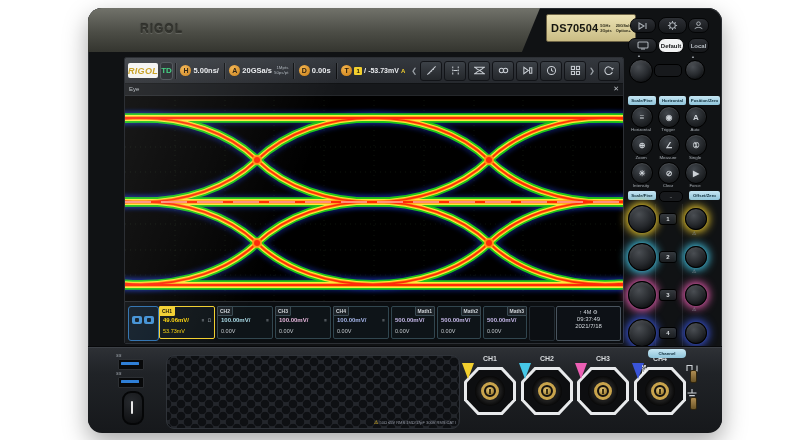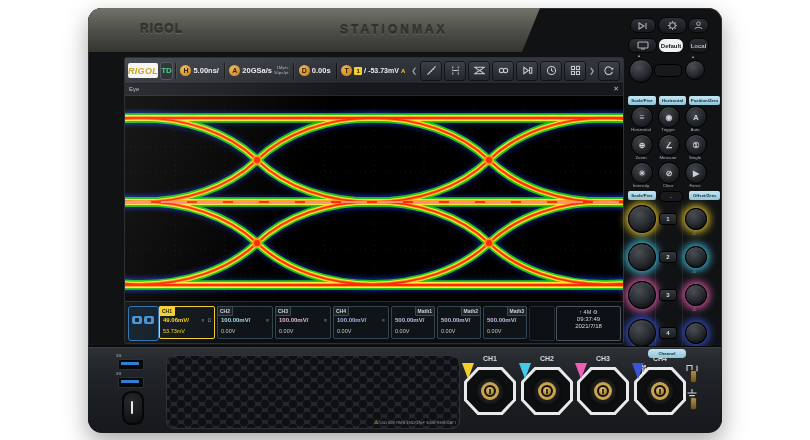--- a/index.html
+++ b/index.html
@@ -102,23 +102,31 @@
   .ticon svg{stroke:#cfd3d8;stroke-width:1.1;fill:none;}
 </style>
 </head>
 <body>
 
 <div class="stage">
   <div class="device">
 
     <div class="bezel">
       <div class="abs emboss" style="left:52px;top:14px;font-size:12px;letter-spacing:1px;">RIGOL</div>
-      <div class="abs emboss" style="left:252px;top:15px;font-size:12px;letter-spacing:3px;">STATIONMAX</div>
-    </div>
-
+    </div>
+
+    <div class="badge">
+      <span class="model">DS70504</span>
+      <span class="specs">
+        <span>5GHz</span>
+        <span>20GSa/s</span>
+        <span>2Gpts</span>
+        <span>Option+</span>
+      </span>
+    </div>
 
     <div class="hwbtn" style="left:542px;top:10px;width:24px;height:13px;">
       <svg width="10" height="8" viewBox="0 0 10 8">
           <path d="M1 1 L6 4 L1 7 Z"></path>
           <path d="M8 1 V7"></path>
         </svg>
     </div>
     <div class="hwbtn" style="left:570px;top:9px;width:27px;height:15px;border-radius:8px;">
       <svg width="11" height="11" viewBox="0 0 12 12">
           <circle cx="6" cy="6" r="3"></circle>

